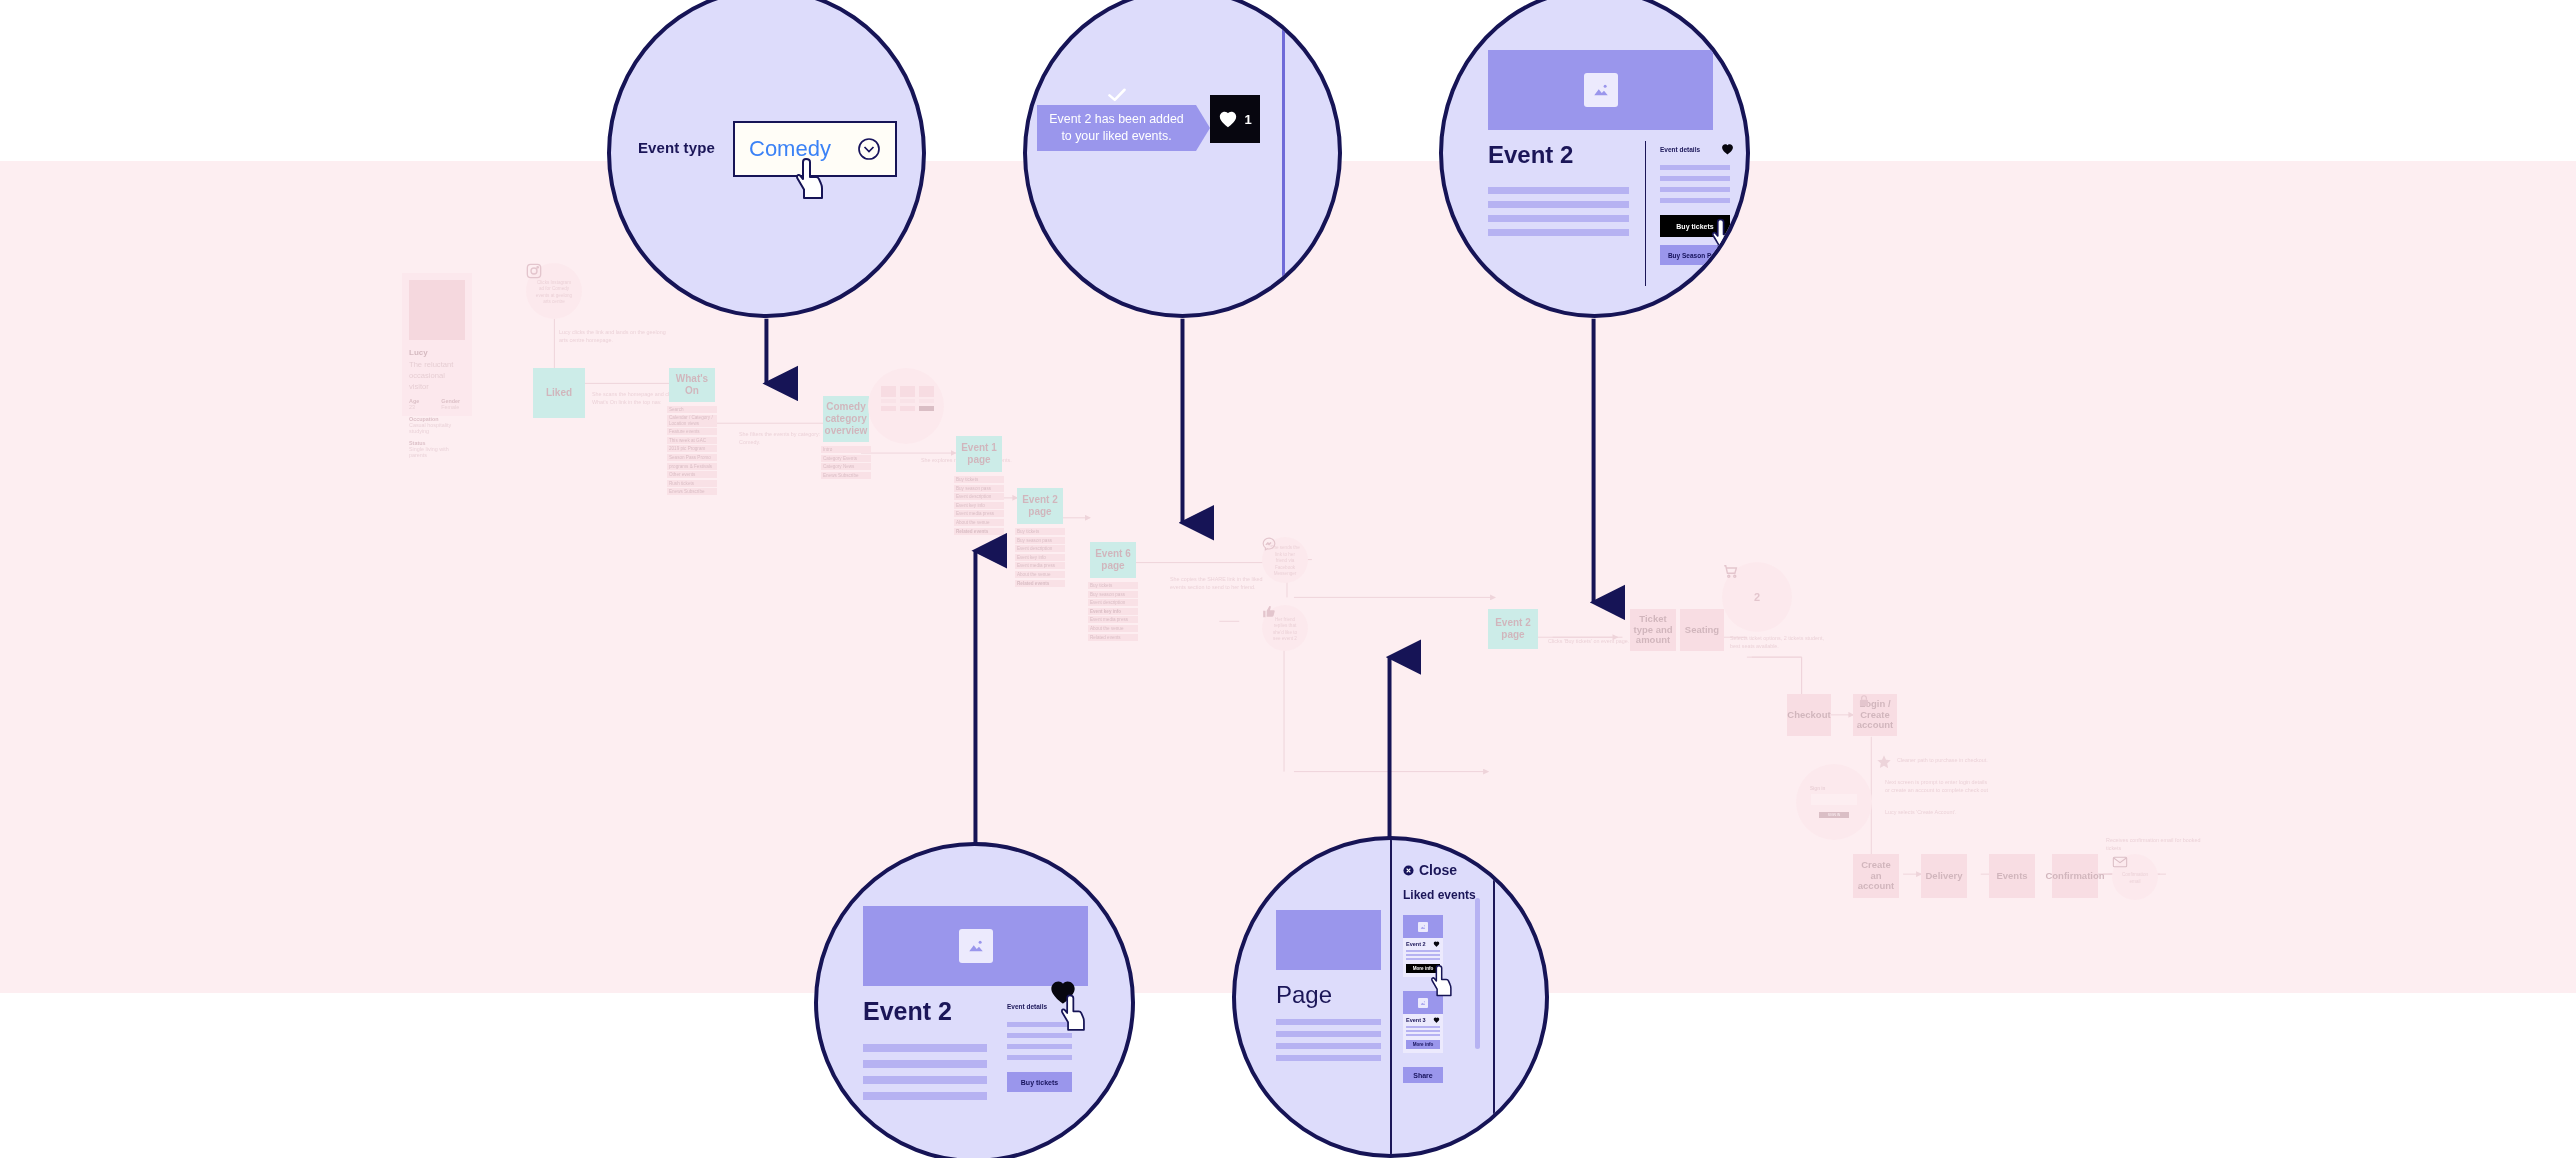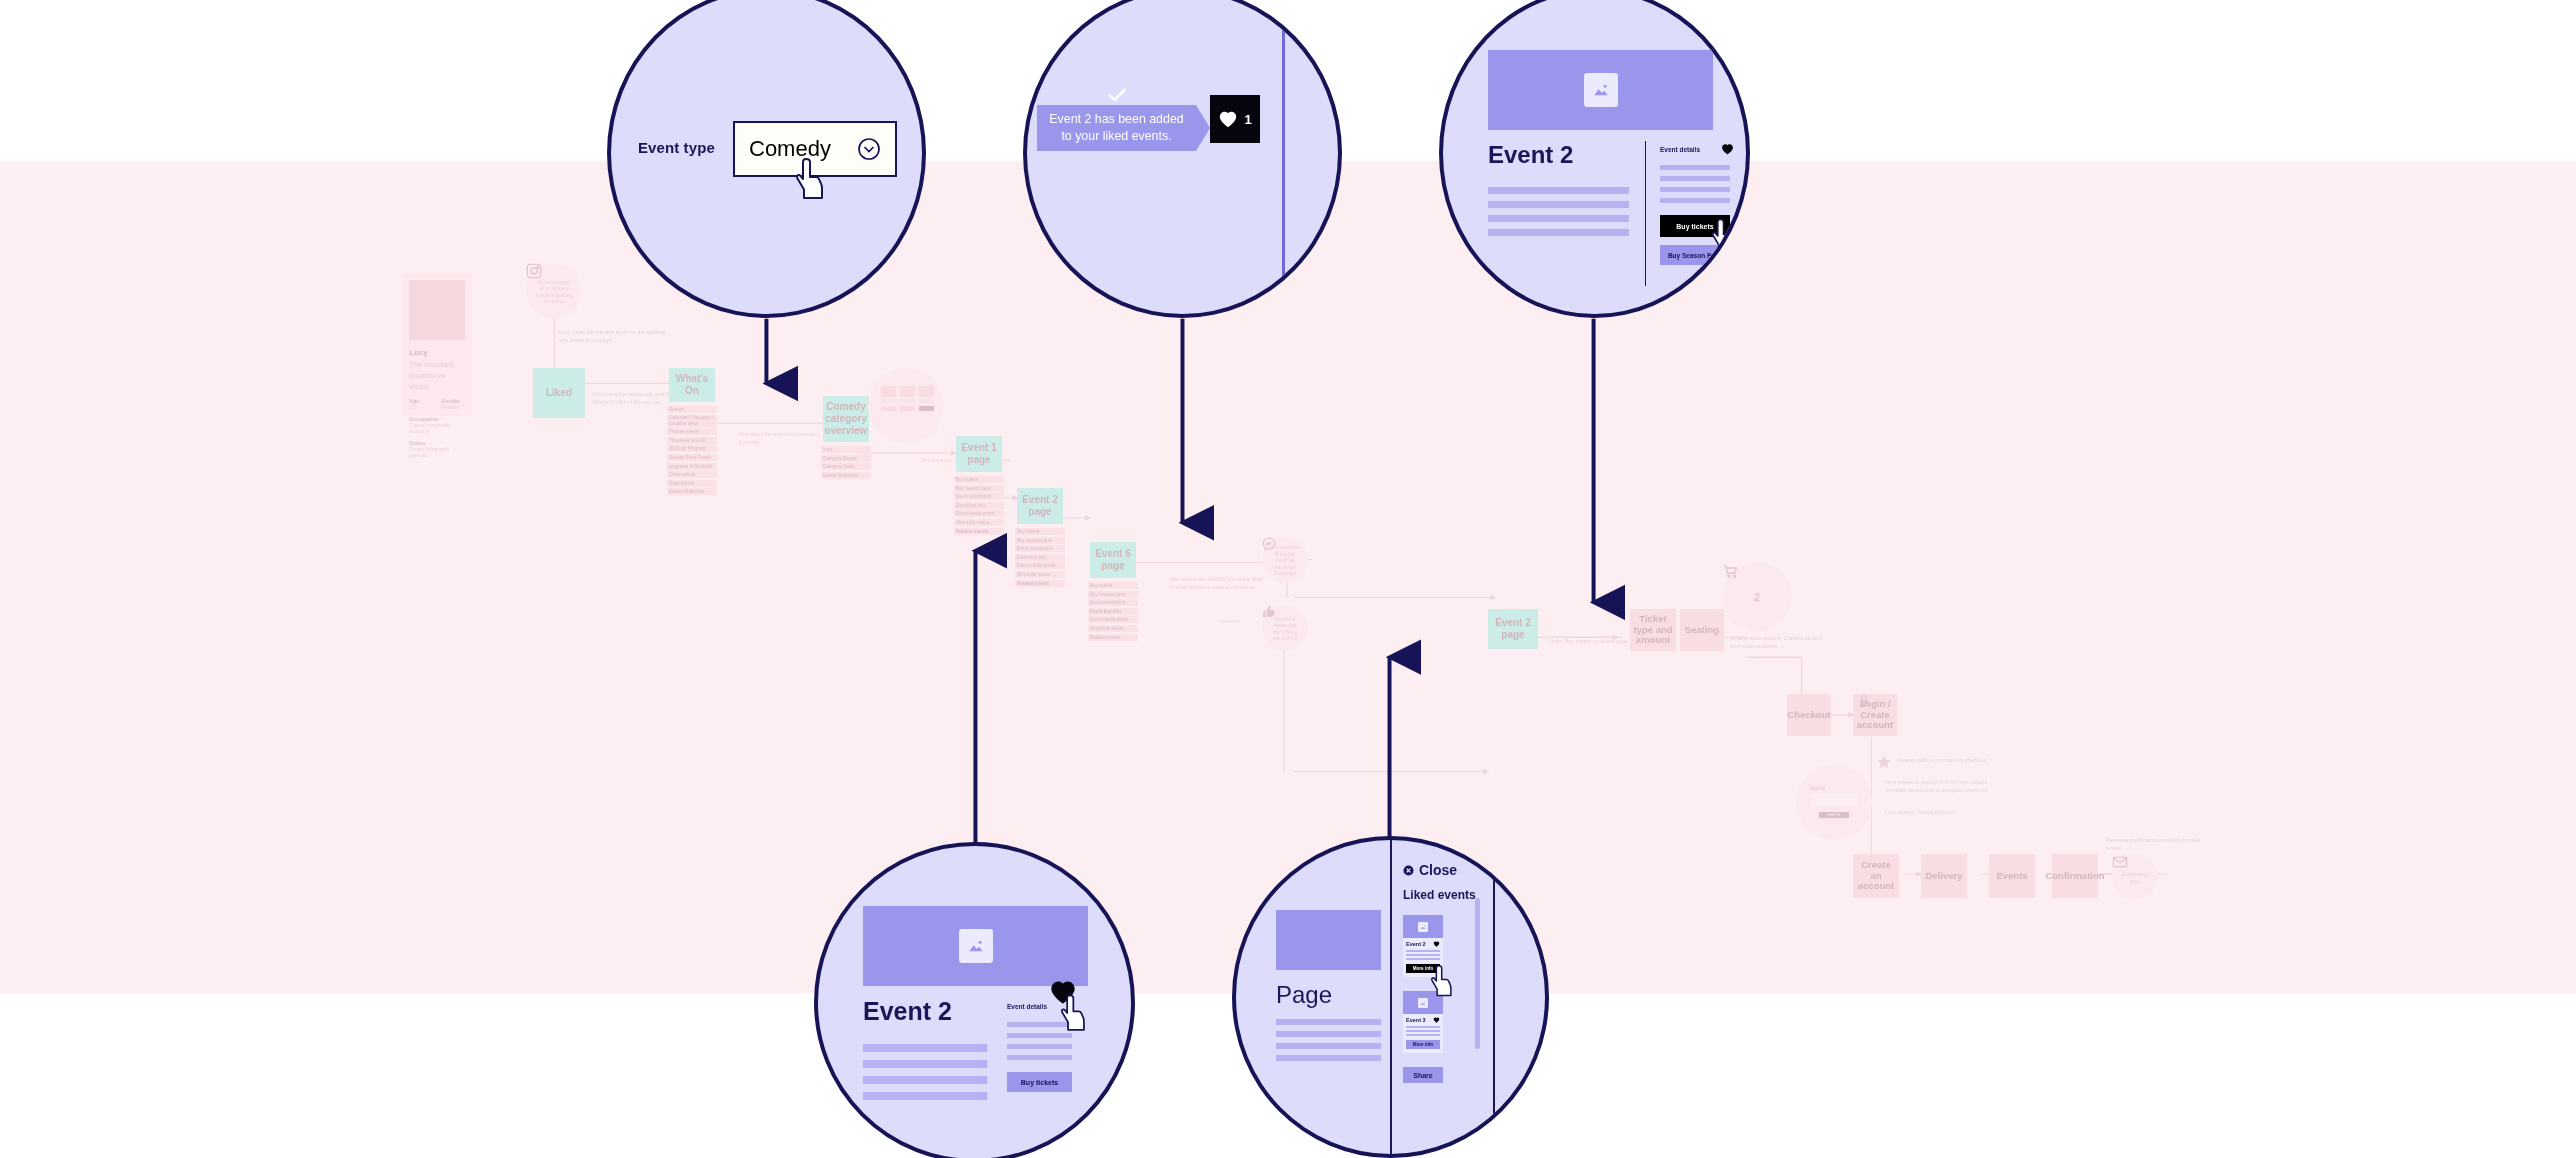--- a/index.html
+++ b/index.html
@@ -73,21 +73,21 @@
   .vrule { background:#1b1658; }
 
   .cursor { position:absolute; pointer-events:none; }
 
   
   #c1-label { position:absolute; font-size:15px; font-weight:700; letter-spacing:0.1px; }
   #c1-select {
     position:absolute; background:#fffdf7; border:2.5px solid #161456;
     display:flex; align-items:center; justify-content:space-between; padding:0 14px;
   }
-  #c1-value { font-size:22px; font-weight:400; color:#000000; }
+  #c1-value { font-size:22px; font-weight:400; color:#3b82f6; }
 
   
   #c2-toast {
     position:absolute; background:#9a96ec; color:#fff;
     font-size:12.4px; line-height:17px; text-align:center;
     display:flex; flex-direction:column; align-items:center; justify-content:center;
   }
   #c2-toast:after{
     content:""; position:absolute; right:-14px; top:0;
     border-top:23px solid transparent; border-bottom:23px solid transparent;

